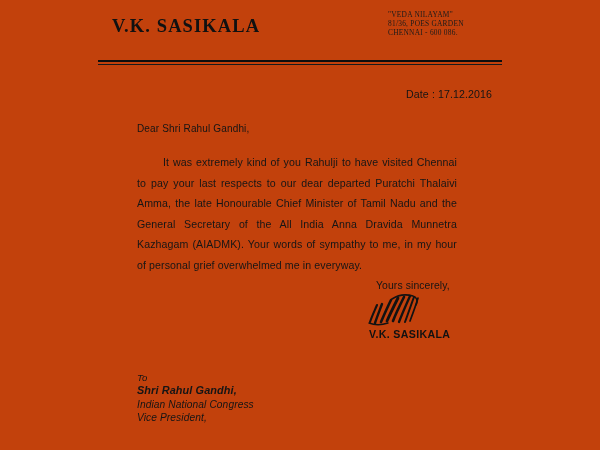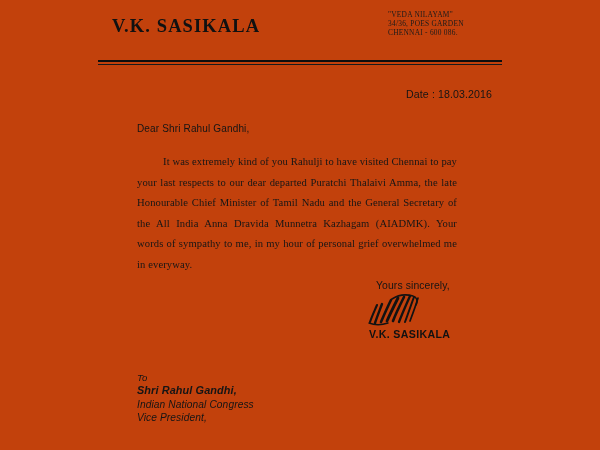--- a/index.html
+++ b/index.html
@@ -99,21 +99,20 @@
     top: 152px;
     width: 320px;
     font-size: 10.6px;
     line-height: 20.6px;
     text-align: justify;
     text-indent: 26px;
     letter-spacing: 0.1px;
     color: #161616;
     -webkit-hyphens: none;
     hyphens: none;
-    font-family: Liberation Serif, serif;
   }
 
   
   .sign-block {
     position: absolute;
     left: 362px;
     top: 280px;
     width: 150px;
   }
   .sign-closing {
@@ -168,32 +167,32 @@
 </style>
 </head>
 <body>
 
 <div class="page">
 
   <div class="letterhead">
     <div class="lh-name">V.K. SASIKALA</div>
     <div class="lh-address">
       <div>"VEDA NILAYAM"</div>
-      <div>34/36, POES GARDEN</div>
+      <div>81/36, POES GARDEN</div>
       <div>CHENNAI - 600 086.</div>
     </div>
   </div>
 
   <div class="rule-wrap">
     <div class="rule-thick"></div>
     <div class="rule-gap"></div>
     <div class="rule-thin"></div>
   </div>
 
-  <div class="date-line">Date : 18.03.2016</div>
+  <div class="date-line">Date : 17.12.2016</div>
 
   <div class="salutation">Dear Shri Rahul Gandhi,</div>
 
   <div class="body-para">It was extremely kind of you Rahulji to have visited Chennai to pay your last respects to our dear departed Puratchi Thalaivi Amma, the late Honourable Chief Minister of Tamil Nadu and the General Secretary of the All India Anna Dravida Munnetra Kazhagam (AIADMK).  Your words of sympathy to me, in my hour of personal grief overwhelmed me in everyway.</div>
 
   <div class="sign-block">
     <div class="sign-closing">Yours sincerely,</div>
     <div class="sign-mark">
       <svg width="80" height="36" viewBox="0 0 80 36" xmlns="http://www.w3.org/2000/svg">
         <g stroke="#121212" fill="none" stroke-linecap="round">

